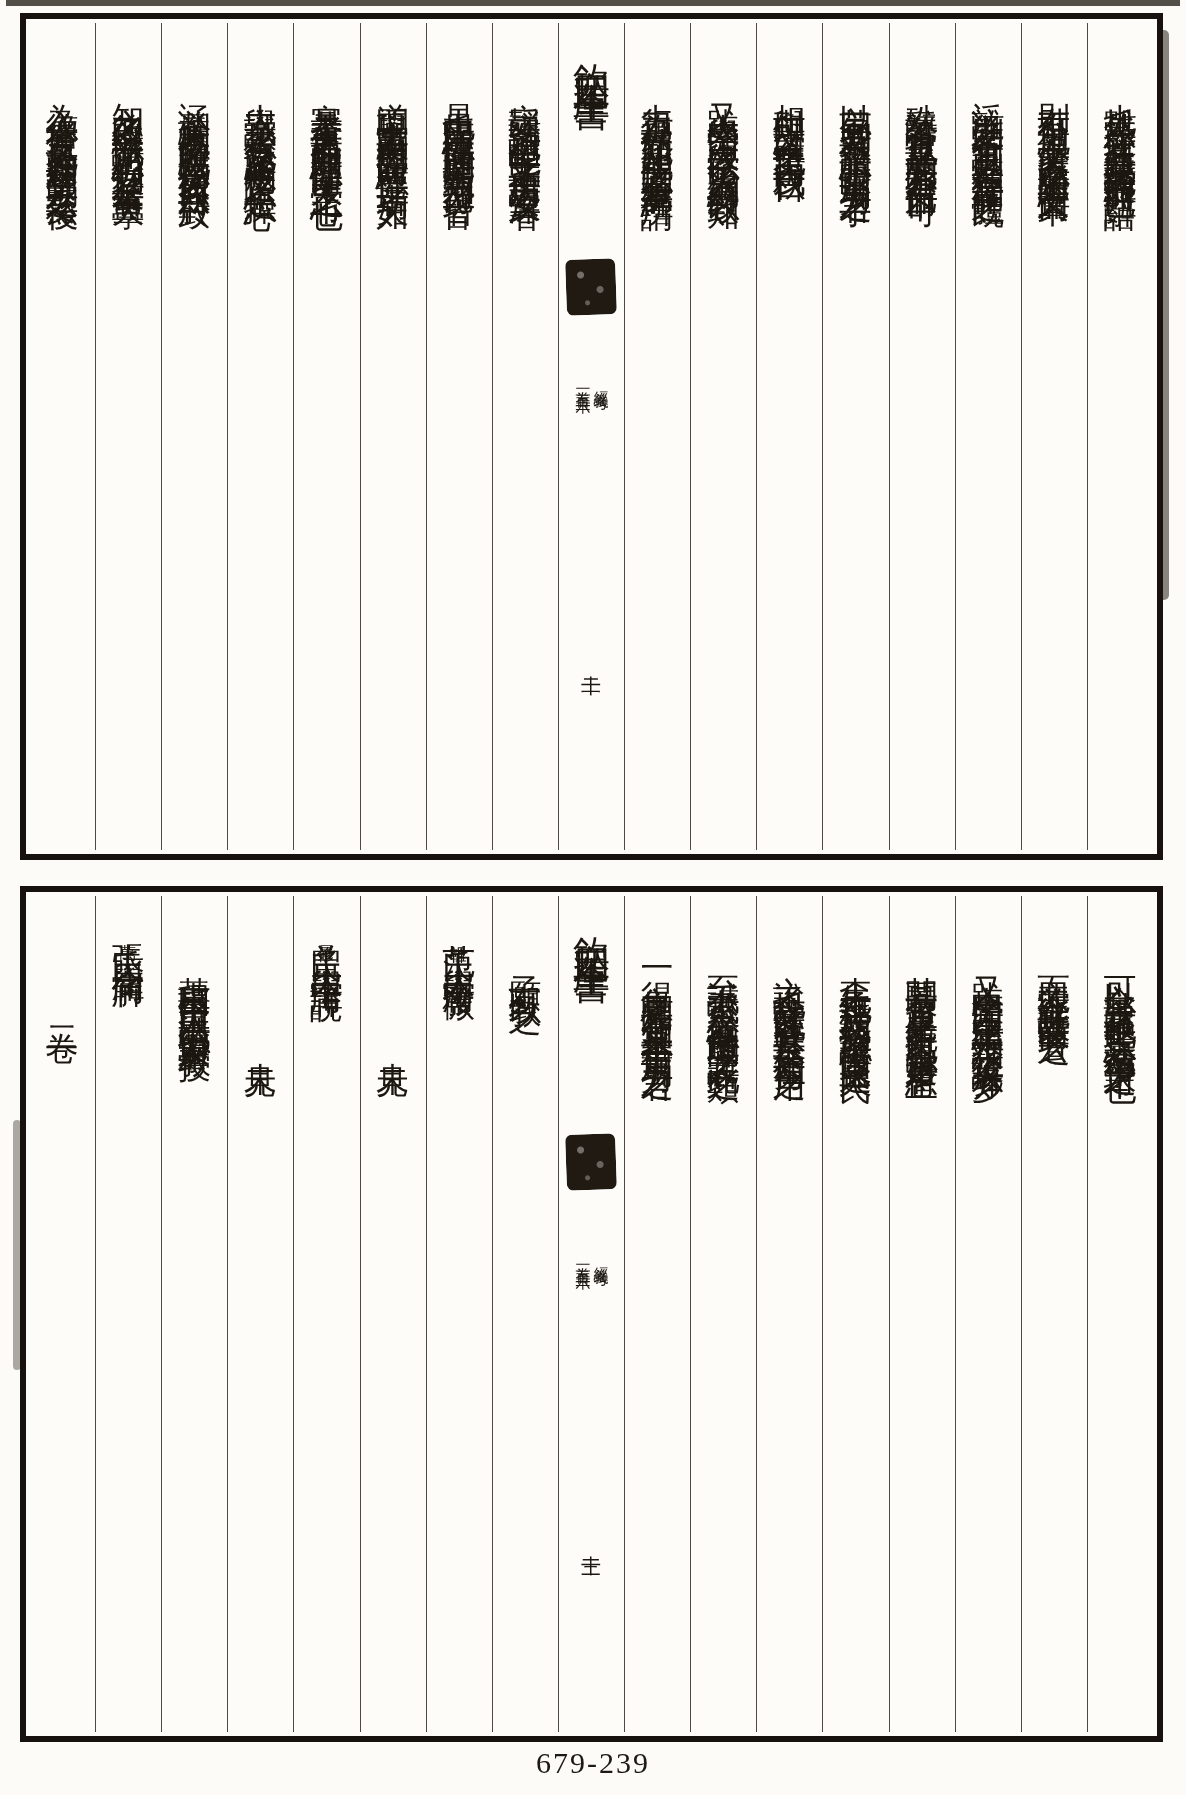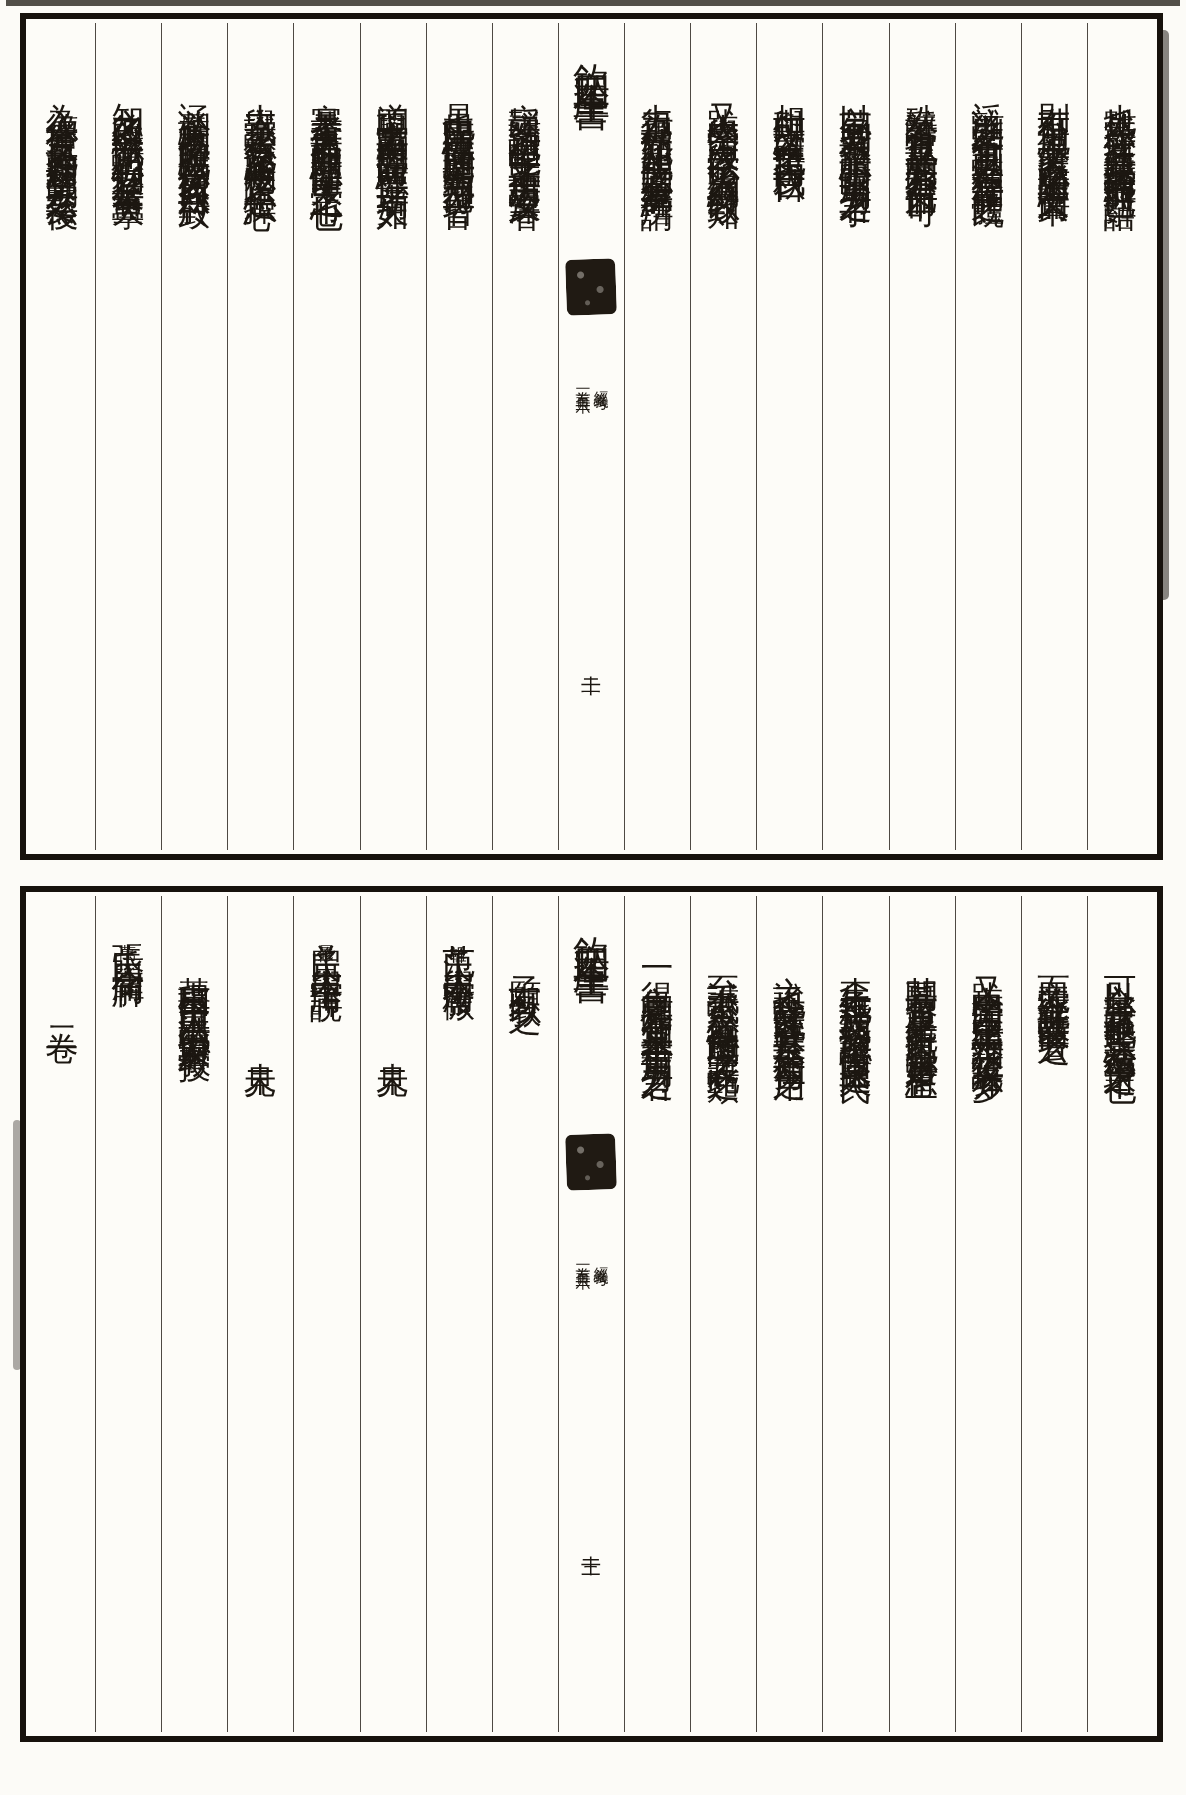--- a/index.html
+++ b/index.html
@@ -172,13 +172,14 @@
         <div class="vtext ind-e">
           <span>張氏</span><span class="gname">萬</span><span>學庸句解</span>
         </div>
       </div>
       <div class="col">
           <div class="vtext ind-v">二卷</div>
         </div>
     </div>
   </div>
 
+  <div class="catalog-number">679-239</div>
 </div>
 
 </body></html>

